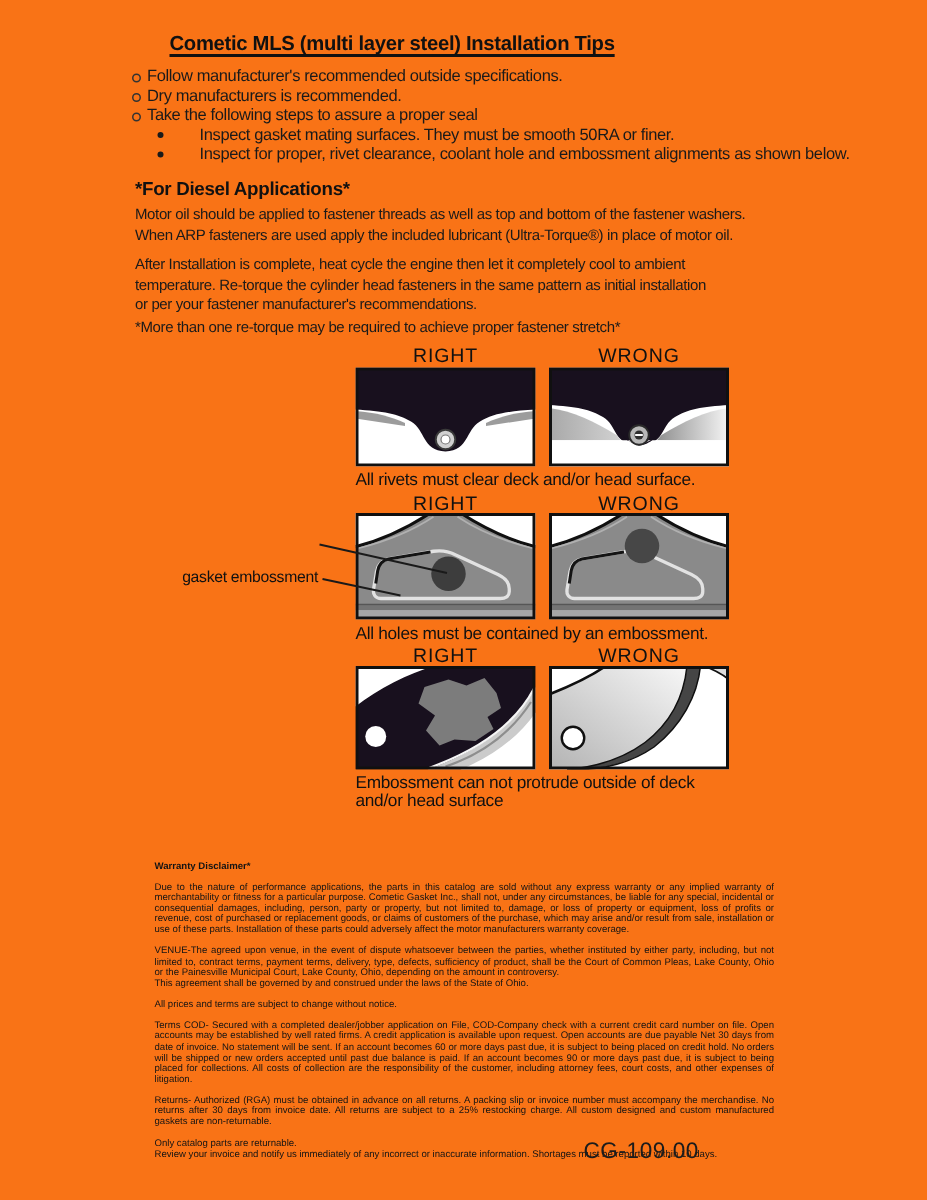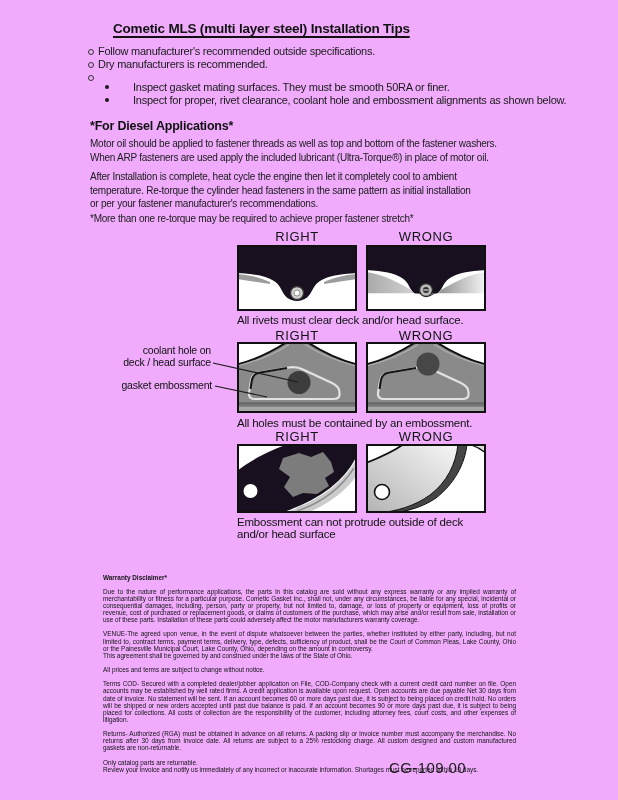--- a/index.html
+++ b/index.html
@@ -1,17 +1,17 @@
 <!DOCTYPE html>
 <html><head>
 <meta charset="utf-8">
 <style>
   html,body{margin:0;padding:0;background:#ffffff;}
   #page{
-    position:relative;width:618px;height:800px;background:#f0abfc;overflow:hidden;
+    position:relative;width:618px;height:800px;background:#f97316;overflow:hidden;
     font-family:"Liberation Sans","DejaVu Sans",sans-serif;color:#1c1c1c;
   }
   
   .title{
     position:absolute;left:113px;top:21px;font-size:13.5px;font-weight:bold;
     letter-spacing:-0.2px;color:#111;
     text-decoration:underline;text-decoration-thickness:1.5px;text-underline-offset:3px;
     white-space:nowrap;
   }
   .tips{position:absolute;left:88px;top:45px;font-size:11px;letter-spacing:-0.25px;line-height:13px;color:#1a1a1a;}
@@ -48,20 +48,21 @@
     <div class="tip-row">
         <span class="marker-open"></span>
         <span>Follow manufacturer's recommended outside specifications.</span>
       </div>
     <div class="tip-row">
         <span class="marker-open"></span>
         <span>Dry manufacturers is recommended.</span>
       </div>
     <div class="tip-row">
         <span class="marker-open"></span>
+        <span>Take the following steps to assure a proper seal</span>
       </div>
     <div class="tip-row sub">
         <span class="marker-solid"></span>
         <span>Inspect gasket mating surfaces.  They must be smooth 50RA or finer.</span>
       </div>
     <div class="tip-row sub">
         <span class="marker-solid"></span>
         <span>Inspect for proper, rivet clearance, coolant hole and embossment alignments as shown below.</span>
       </div>
   </div>
@@ -114,24 +115,20 @@
     <circle cx="60" cy="45" r="3" fill="#2f2f2f"></circle>
     <rect x="57.3" y="44.4" width="5.4" height="1.2" rx="0.6" fill="#ffffff"></rect>
     <rect x="1" y="1" width="118" height="64" fill="none" stroke="#101010" stroke-width="2"></rect>
   </svg>
 
   <div class="diag-caption" style="left:237px;top:314px;">All rivets must clear deck and/or head surface.</div>
 
   <div class="diag-label" style="left:237px;top:328px;">RIGHT</div>
   <div class="diag-label" style="left:366px;top:328px;">WRONG</div>
 
-  <div class="side-label" style="left:116px;top:345px;width:95px;">
-    <div>coolant hole on</div>
-    <div>deck / head surface</div>
-  </div>
   <div class="side-label" style="left:104px;top:380px;width:108px;">gasket embossment</div>
 
   <svg class="leader-svg" width="192" height="80" viewBox="0 0 192 80">
     <line x1="97" y1="23" x2="182" y2="42" stroke="#1a1a1a" stroke-width="1.2"></line>
     <line x1="99" y1="46" x2="151" y2="57" stroke="#1a1a1a" stroke-width="1.2"></line>
   </svg>
 
   <svg class="diag-panel" style="left:237px;top:342px;" width="120" height="71" viewBox="0 0 120 71">
     <rect x="0" y="0" width="120" height="71" fill="#8a8a8a"></rect>
     <rect x="0" y="60.5" width="120" height="1.2" fill="#565656"></rect>

